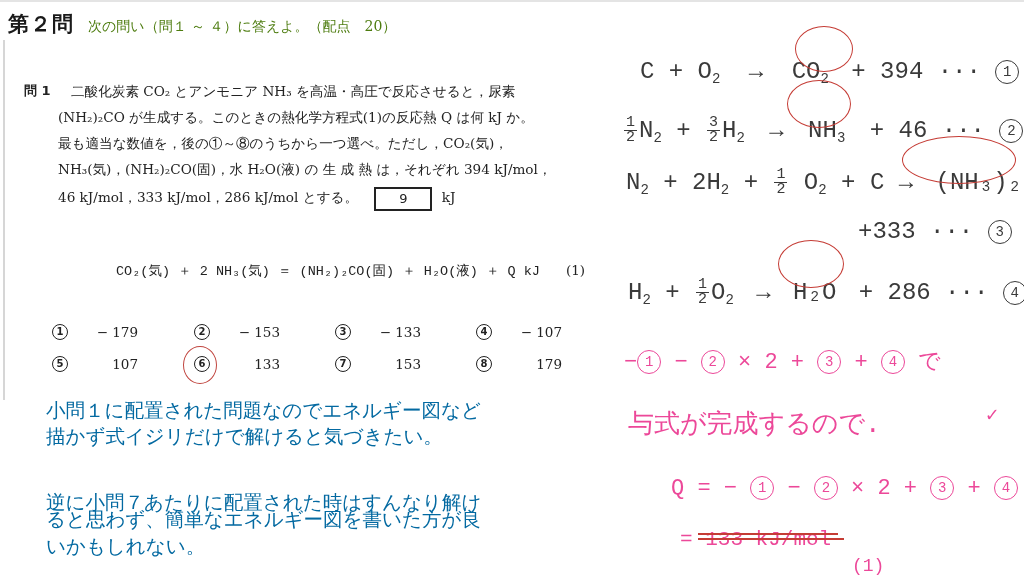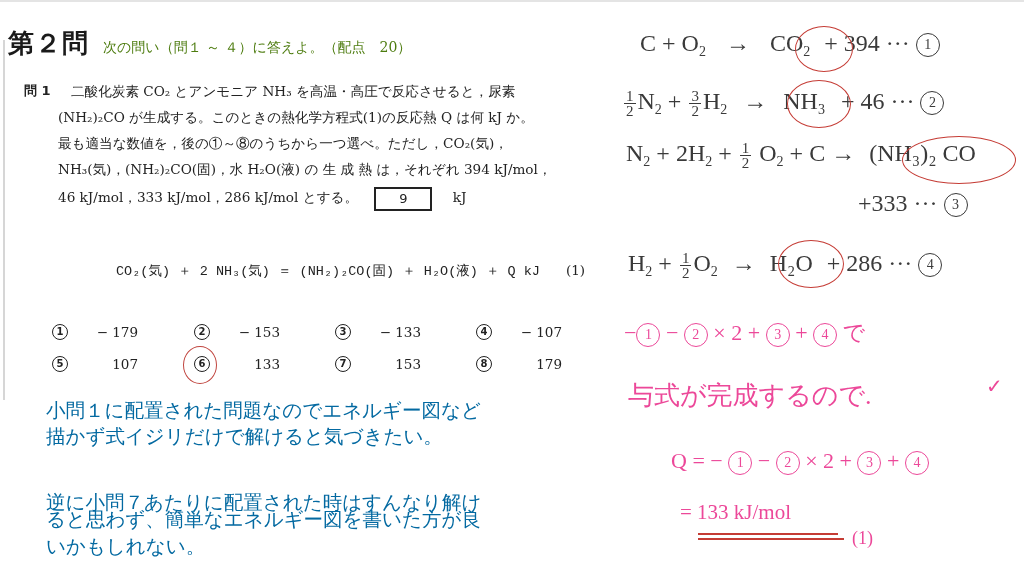--- a/index.html
+++ b/index.html
@@ -3,46 +3,46 @@
 <meta charset="utf-8">
 <style>
   html, body { margin:0; padding:0; }
   body { width:1024px; height:575px; background:#ffffff; position:relative; overflow:hidden;
          font-family:"DejaVu Serif", serif; color:#222; }
   .topline { position:absolute; left:0; top:0; width:1024px; height:2px; background:#e4e4e4; }
   .leftline { position:absolute; left:3px; top:40px; width:2px; height:360px; background:#d6d6d6; }
 
   
   .hdr { position:absolute; left:8px; top:10px; display:flex; align-items:baseline; white-space:nowrap; }
-  .hdr-num { font-family:"DejaVu Sans", sans-serif; font-weight:bold; font-size:26px; color:#1a1a1a; letter-spacing:1px;margin-top:16px; }
+  .hdr-num { font-family:"DejaVu Sans", sans-serif; font-weight:bold; font-size:21px; color:#1a1a1a; letter-spacing:1px; }
   .hdr-inst { font-size:14px; margin-left:14px; color:#4d7c0f; }
 
   
   .q { position:absolute; left:24px; top:78px; width:590px; font-size:13.6px; line-height:26.5px; color:#222; }
   .q-label { font-family:"DejaVu Sans", sans-serif; font-weight:bold; font-size:13px; position:absolute; left:0; top:0; }
   .q-line { position:absolute; left:47px; white-space:nowrap; }
   .ansbox { display:inline-block; width:54px; height:20px; border:2px solid #222; text-align:center; line-height:20px;
             font-family:"DejaVu Sans", sans-serif; font-size:13px; margin-left:12px; vertical-align:middle; }
-  .unit { margin-left:16px; }
+  .unit { margin-left:5px; }
 
   .eq { position:absolute; left:116px; top:262px; font-size:13.5px; white-space:nowrap;font-family:Liberation Mono, monospace; }
   .eq-num { position:absolute; left:566px; top:262px; font-size:13.5px; }
 
   .choices { position:absolute; left:52px; top:324px; font-size:13.5px; }
   .choice { position:absolute; white-space:nowrap; display:flex; align-items:center; }
   .cnum { display:inline-block; width:14px; height:14px; border:1.6px solid #222; border-radius:50%;
           font-family:"DejaVu Sans", sans-serif; font-size:10px; line-height:14px; text-align:center; font-weight:bold; }
   .cval { display:inline-block; width:70px; text-align:right; }
   .ring { position:absolute; border:1.6px solid #c0453f; border-radius:50%; }
 
   
   .note { position:absolute; left:46px; font-family:"DejaVu Sans", sans-serif; color:#0369a1; font-size:19.5px; white-space:nowrap; line-height:25px; }
 
   
-  .hw { position:absolute; font-family:Liberation Serif, serif; white-space:nowrap; color:#3a3a3a; font-size:24px; }
+  .hw { position:absolute; font-family:Liberation Mono, monospace; white-space:nowrap; color:#3a3a3a; font-size:24px;margin-top:28px; }
   .hw.red { color:#ec4899; }
   .frac { display:inline-flex; flex-direction:column; align-items:center; font-size:15px; line-height:14px; vertical-align:middle; margin:0 2px; }
   .frac span.n { border-bottom:1.5px solid currentColor; padding:0 2px; }
   .sub { font-size:14px; vertical-align:-5px; }
   .circ { display:inline-block; width:22px; height:22px; border:1.6px solid currentColor; border-radius:50%; font-size:14px;
           line-height:22px; text-align:center; vertical-align:middle; }
   .oval { position:absolute; border:1.8px solid #c53c35; border-radius:50%; }
   .uline { position:absolute; height:1.5px; background:#c53c35; }
 </style>
 </head>

